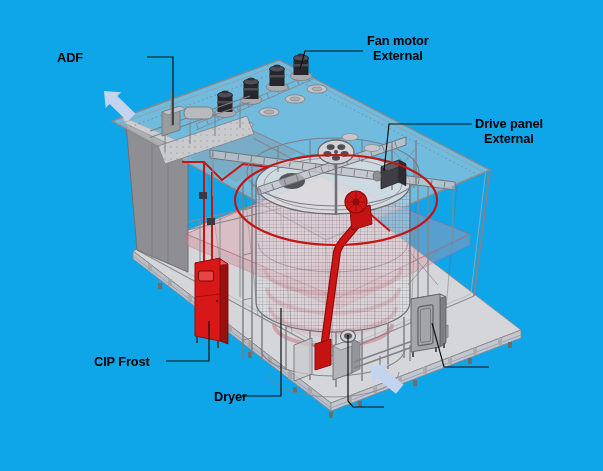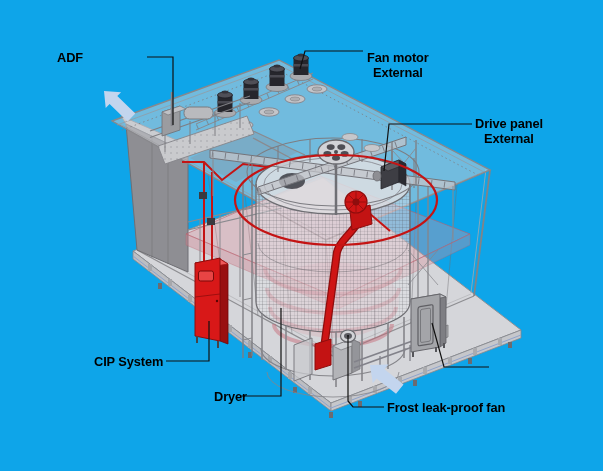--- a/index.html
+++ b/index.html
@@ -286,18 +286,17 @@
     <path d="M384,407 H353 L348,401 V335"></path>
   </g>
 
   <g fill="var(--arrow-blue,#c3d5ee)">
     <polygon points="104,91 121.1,92.2 117.3,96.1 135.3,113.6 127.6,121.6 109.6,104.1 105.7,108"></polygon>
     <polygon points="370,365 388.5,364.5 384.5,369.3 403.5,384.5 396,393.8 376.5,378.5 372.8,383.3"></polygon>
   </g>
 </svg>
 
 <div class="label" id="lbl-adf" style="left:57px;top:50px"><span>ADF</span><br></div>
-<div class="label" id="lbl-fan" style="left:367px;top:50px"><span>Fan motor</span><br><span>External</span></div>
+<div class="label" id="lbl-fan" style="left:367px;top:33px"><span>Fan motor</span><br><span>External</span></div>
 <div class="label" id="lbl-drive" style="left:475px;top:116px"><span>Drive panel</span><br><span>External</span></div>
-<div class="label" id="lbl-cip" style="left:94px;top:354px"><span>CIP System</span></div>
+<div class="label" id="lbl-cip" style="left:94px;top:354px"><span>CIP Frost</span></div>
 <div class="label" id="lbl-belt" style="left:214px;top:389px"><span>Dryer</span></div>
-<div class="label" id="lbl-frost" style="left:387px;top:400px"><span>Frost leak-proof fan</span></div>
 </div>
 
 </body></html>

